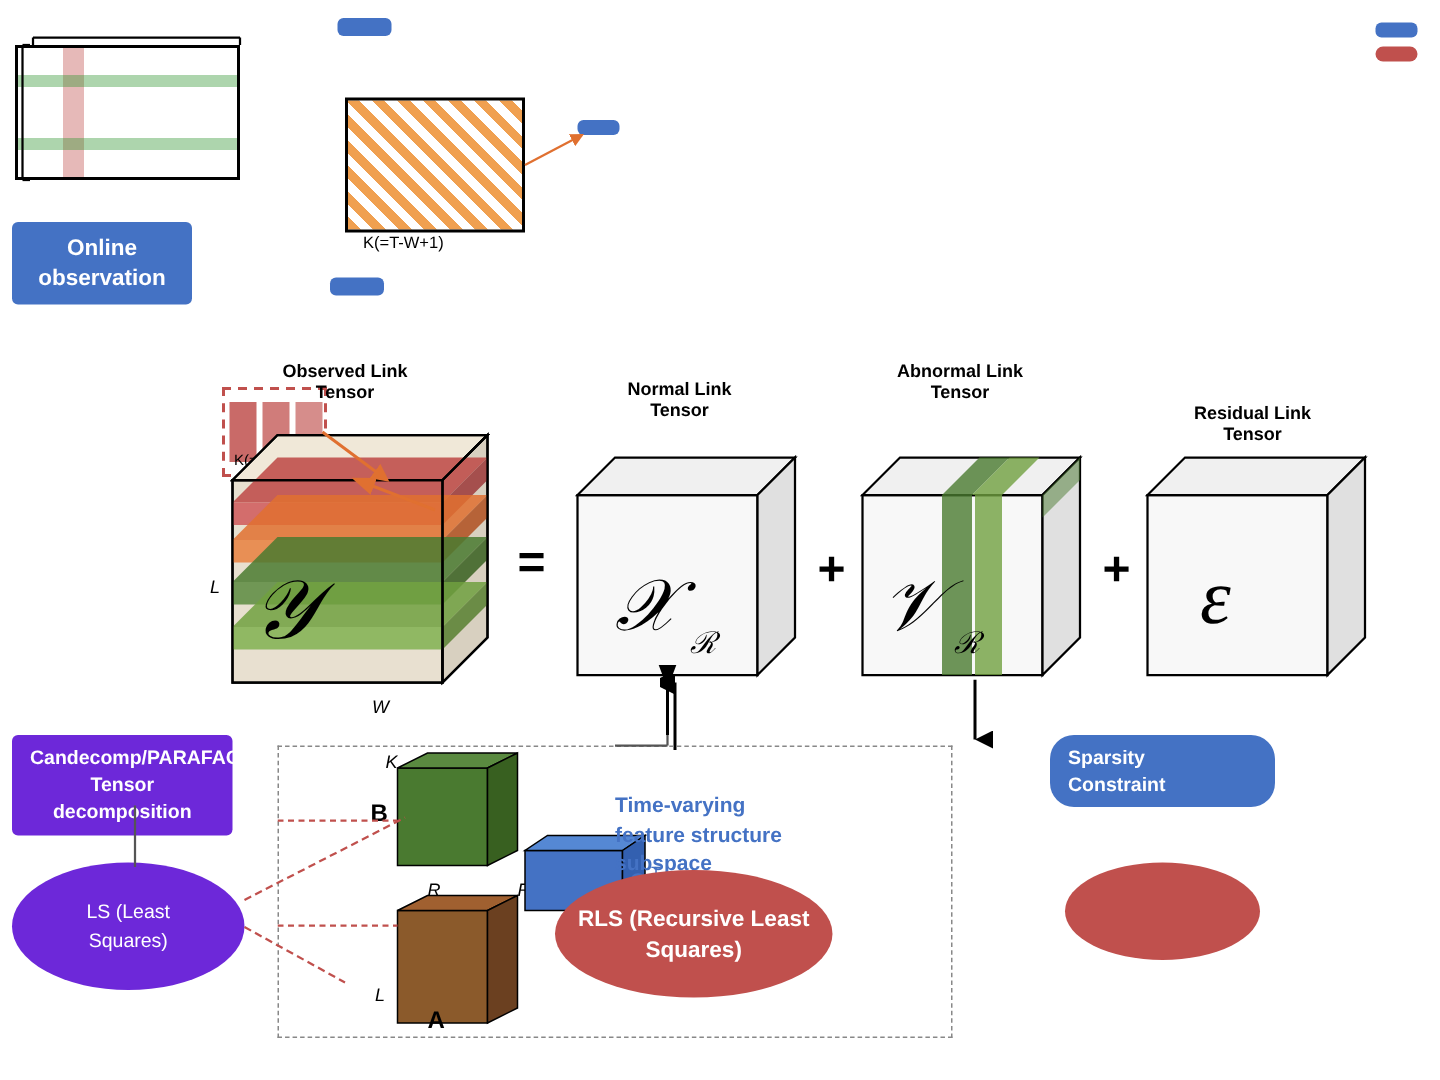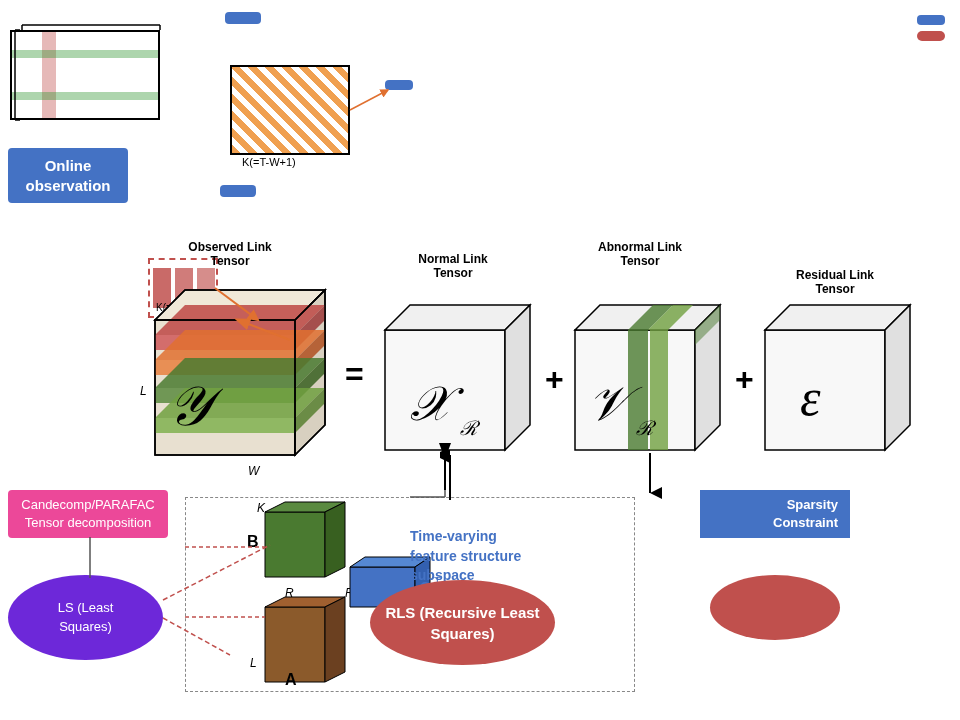--- a/index.html
+++ b/index.html
@@ -208,27 +208,27 @@
       font-size: 12px;
       font-weight: bold;
       text-align: center;
     }
 
     
     .candecomp-box {
       position: absolute;
       top: 490px;
       left: 8px;
-      background: #ec4899;
+      background: #6d28d9;
       color: #fff;
       padding: 6px 12px;
       border-radius: 4px;
       font-size: 13px;
-      font-weight: normal;
-      width: 160px;
+      font-weight: bold;
+      width: 147px;
       text-align: center;
       line-height: 1.4;
     }
 
     
     .ls-ellipse {
       position: absolute;
       top: 575px;
       left: 8px;
       width: 155px;
@@ -265,25 +265,25 @@
     }
 
     
     .sparsity-box {
       position: absolute;
       top: 490px;
       left: 700px;
       background: #4472c4;
       color: #fff;
       padding: 6px 12px;
-      border-radius: 0;
+      border-radius: 16px;
       font-size: 13px;
       font-weight: bold;
       width: 150px;
-      text-align: right;
+      text-align: left;
       line-height: 1.4;
     }
 
     
     .admm-ellipse {
       position: absolute;
       top: 575px;
       left: 710px;
       width: 130px;
       height: 65px;

